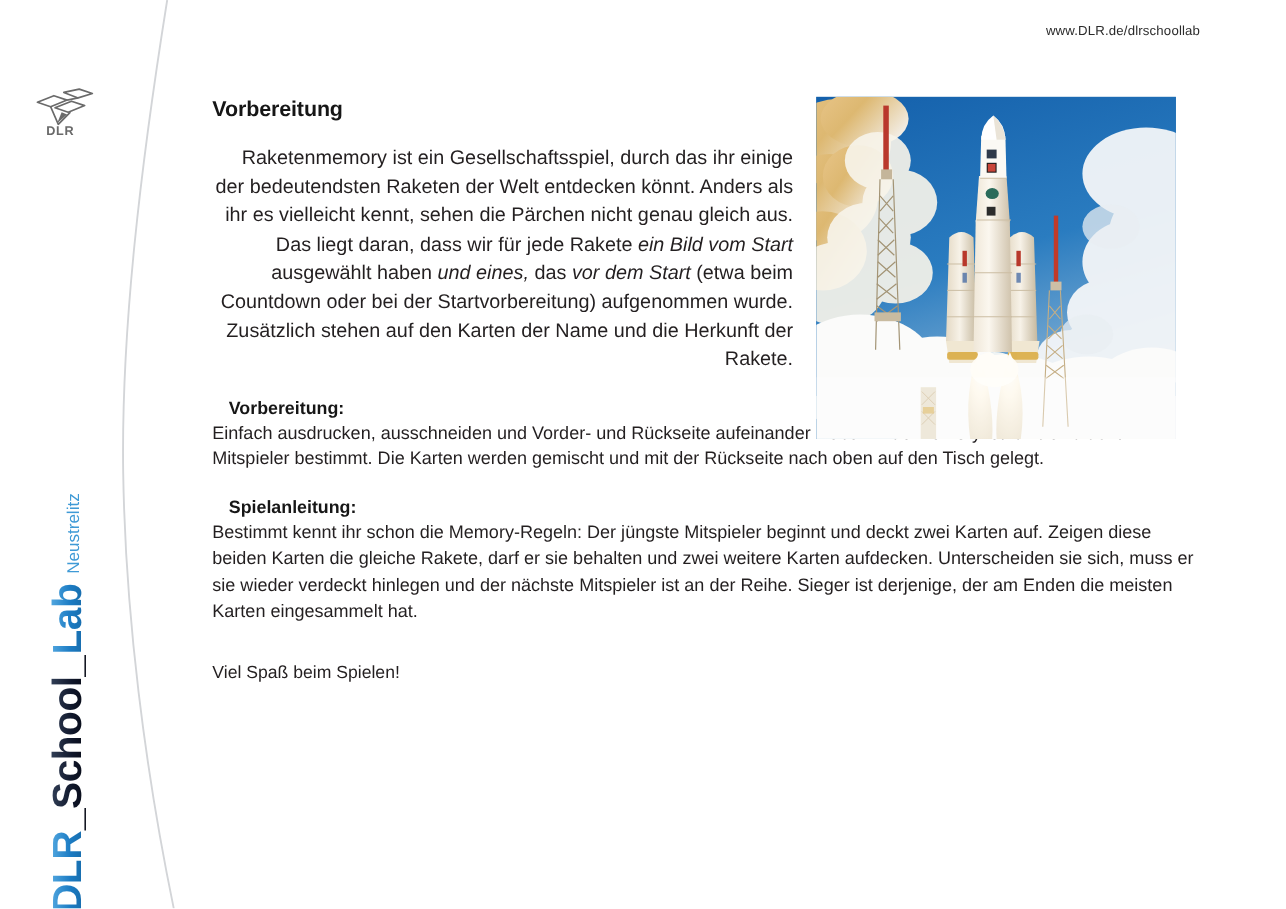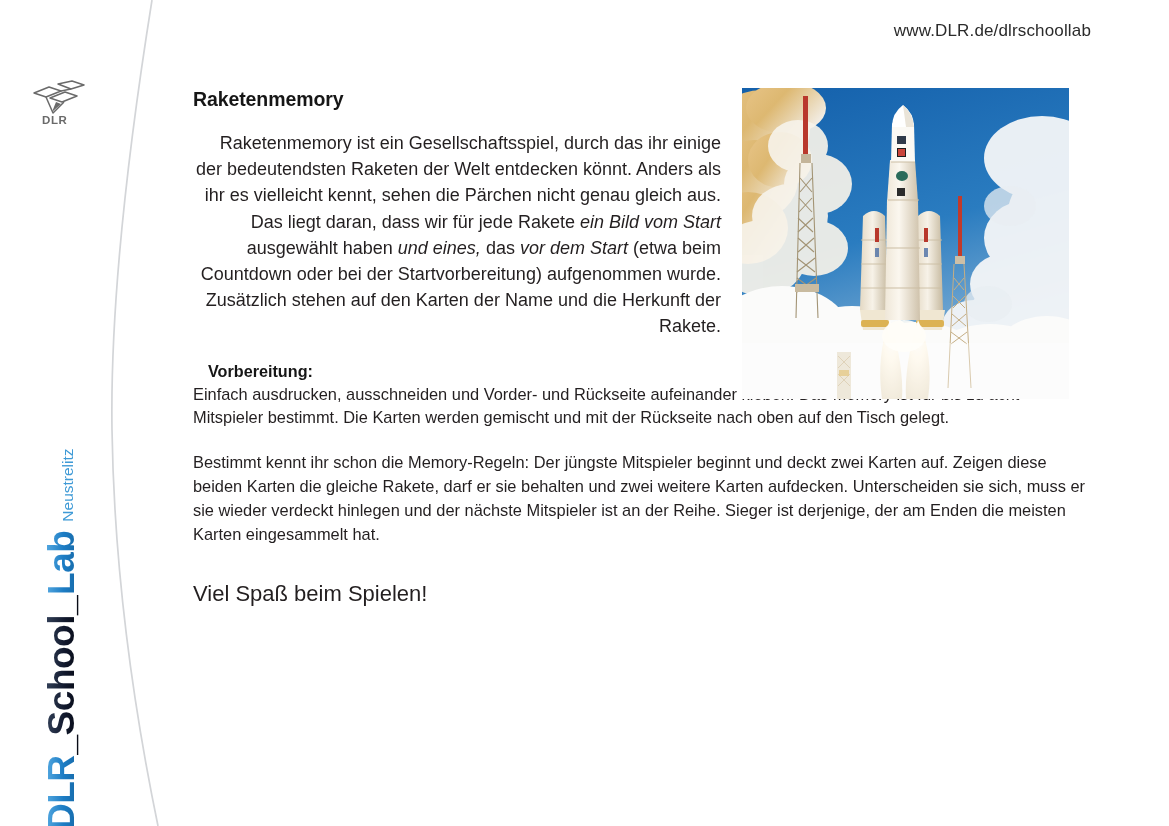--- a/index.html
+++ b/index.html
@@ -27,21 +27,21 @@
     width: 260px;
     height: 826px;
     pointer-events: none;
   }
 
   
   .site-url {
     position: absolute;
     right: 78px;
     top: 21px;
-    font-size: 17px;
+    font-size: 12px;
     color: #2b2b2b;
     letter-spacing: 0.15px;
     font-family: "Liberation Sans", sans-serif;
   }
 
   
   .dlr-logo {
     position: absolute;
     left: 28px;
     top: 80px;
@@ -146,21 +146,21 @@
   }
   .section-body {
     font-size: 16.4px;
     line-height: 1.455;
     color: #231f20;
     margin: 0;
     width: 892px;
   }
   .closing {
     margin-top: 31px;
-    font-size: 22px;
+    font-size: 16px;
     line-height: 1.455;
     color: #231f20;
   }
 
   
   .photo {
     position: absolute;
     left: 742px;
     top: 88px;
     width: 327px;
@@ -195,30 +195,31 @@
     <div class="wordmark">DLR</div>
   </div>
 
   <div class="brand-vertical">
     <div class="brand-title"><span class="c-blue">DLR</span><span class="c-navy">_School_</span><span class="c-blue">Lab</span></div>
     <div class="brand-sub">Neustrelitz</div>
   </div>
 
   <div class="content">
 
-    <h1 class="doc-title">Raketenmemory</h1>
+    <h1 class="doc-title">Vorbereitung</h1>
 
     <p class="intro-block"><span>Raketenmemory ist ein Gesellschaftsspiel, durch das ihr einige der bedeutendsten Raketen der Welt entdecken könnt. Anders als ihr es vielleicht kennt, sehen die Pärchen nicht genau gleich aus. Das liegt daran, dass wir für jede Rakete </span><em>ein Bild vom Start</em><span> ausgewählt haben </span><em>und eines,</em><span> das </span><em>vor dem Start</em><span> (etwa beim Countdown oder bei der Startvorbereitung) aufgenommen wurde. Zusätzlich stehen auf den Karten der Name und die Herkunft der Rakete.</span></p>
 
     <div class="section">
       <div class="section-heading">Vorbereitung:</div>
       <p class="section-body">Einfach ausdrucken, ausschneiden und Vorder- und Rückseite aufeinander kleben. Das Memory ist für bis zu acht Mitspieler bestimmt. Die Karten werden gemischt und mit der Rückseite nach oben auf den Tisch gelegt.</p>
     </div>
 
     <div class="section">
+      <div class="section-heading">Spielanleitung:</div>
       <p class="section-body">Bestimmt kennt ihr schon die Memory-Regeln: Der jüngste Mitspieler beginnt und deckt zwei Karten auf. Zeigen diese beiden Karten die gleiche Rakete, darf er sie behalten und zwei weitere Karten aufdecken. Unterscheiden sie sich, muss er sie wieder verdeckt hinlegen und der nächste Mitspieler ist an der Reihe. Sieger ist derjenige, der am Enden die meisten Karten eingesammelt hat.</p>
     </div>
 
     <div class="closing">Viel Spaß beim Spielen!</div>
   </div>
 
   <div class="photo">
     <svg width="327" height="311" viewBox="0 0 327 311">
       <defs>
         <linearGradient id="sky" x1="0" y1="0" x2="0.3" y2="1">

